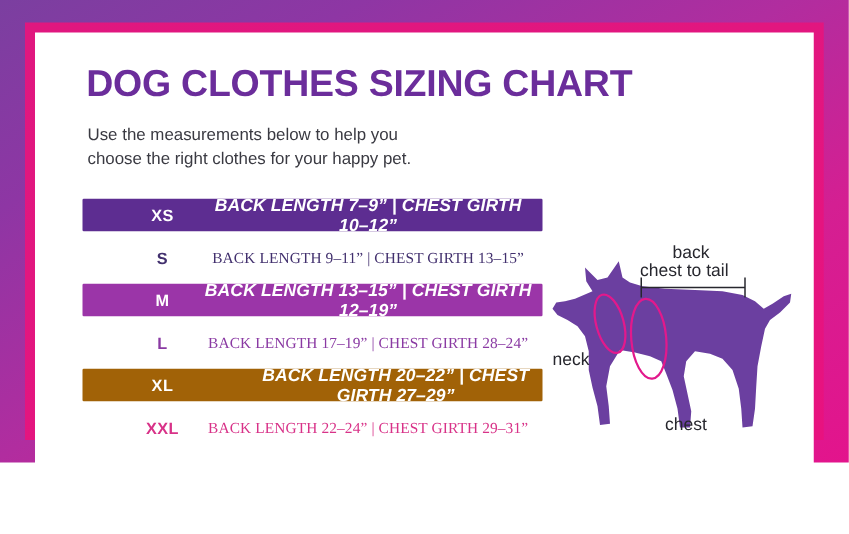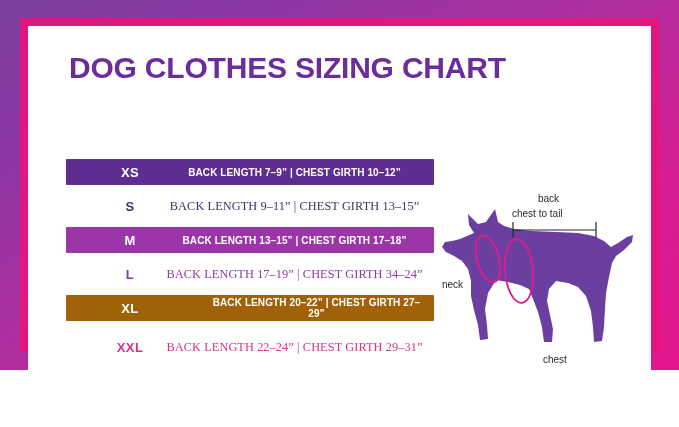--- a/index.html
+++ b/index.html
@@ -98,85 +98,89 @@
     flex: 1;
     text-align: center;
     font-size: 12.3px;
     letter-spacing: 0.1px;
     padding-right: 6px;
   }
   
   .size-row.banded { border-radius: 1px; }
   .size-row.banded .label,
   .size-row.banded .meas { color: #ffffff; font-weight: bold; }
-  .size-row.banded .meas { font-size: 10px; }
+  .size-row.banded .meas { font-size: 14px; font-style: italic; }
 
   .band-xs { background: #5d2d91; }
   .band-m  { background: #9b35a8; }
   .band-xl { background: #a16207; gap: 44px; }
 
   .plain-s   { color: #42306e; }
   .plain-l   { color: #8a3aa3; }
-  .plain-xxl { color: #d83288; align-items: flex-end; }
+  .plain-xxl { color: #d83288; }
   .size-row.plain .label,
   .size-row.plain .meas { font-weight: bold; }
   .size-row.plain .meas { font-weight: normal; font-family: Liberation Serif, serif; }
 
   
   #dog-figure {
     position: absolute;
     left: 400px;
     top: 155px;
     width: 215px;
     height: 180px;
   }
   #dog-figure svg { display: block; }
   .dog-label {
     position: absolute;
-    font-size: 10px;
+    font-size: 14px;
     color: #27272e;
     white-space: nowrap;
   }
   #label-neck  { left: 14px; top: 98px; text-align: right; }
-  #label-chest { left: 115px; top: 150px; margin-top: 23px; }
+  #label-chest { left: 104px; top: 150px; }
   #label-back  { left: 110px; top: 12px; }
   #label-necktotail { left: 84px; top: 27px; }
 </style>
 </head>
 <body>
 
 <div id="poster">
 
   <div id="inner-frame"></div>
 
   <div id="panel">
 
     <div id="page-title">DOG CLOTHES SIZING CHART</div>
 
+    <div id="subtitle">
+      <div>Use the measurements below to help you</div>
+      <div>choose the right clothes for your happy pet.</div>
+    </div>
 
     <div id="size-table">
 
       <div class="size-row banded band-xs">
         <span class="label">XS</span>
         <span class="meas">BACK LENGTH 7–9” | CHEST GIRTH 10–12”</span>
       </div>
 
       <div class="size-row plain plain-s">
         <span class="label">S</span>
         <span class="meas">BACK LENGTH 9–11” | CHEST GIRTH 13–15”</span>
       </div>
 
       <div class="size-row banded band-m">
         <span class="label">M</span>
-        <span class="meas">BACK LENGTH 13–15” | CHEST GIRTH 17–18”</span>
+        <span class="meas">BACK LENGTH 13–15” | CHEST GIRTH 12–19”</span>
       </div>
 
       <div class="size-row plain plain-l">
         <span class="label">L</span>
-        <span class="meas">BACK LENGTH 17–19” | CHEST GIRTH 34–24”</span>
+        <span class="meas">BACK LENGTH 17–19” | CHEST GIRTH 28–24”</span>
       </div>
 
       <div class="size-row banded band-xl">
         <span class="label">XL</span>
         <span class="meas">BACK LENGTH 20–22” | CHEST GIRTH 27–29”</span>
       </div>
 
       <div class="size-row plain plain-xxl">
         <span class="label">XXL</span>
         <span class="meas">BACK LENGTH 22–24” | CHEST GIRTH 29–31”</span>

